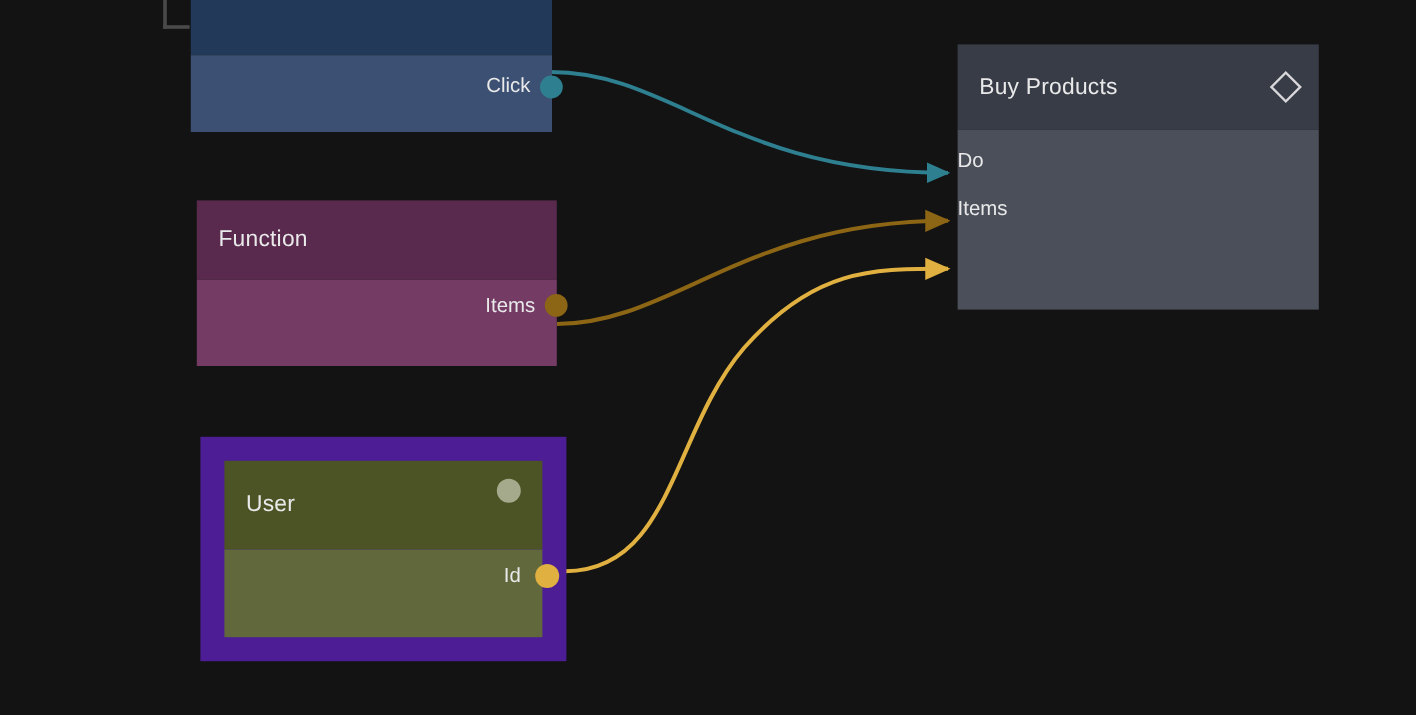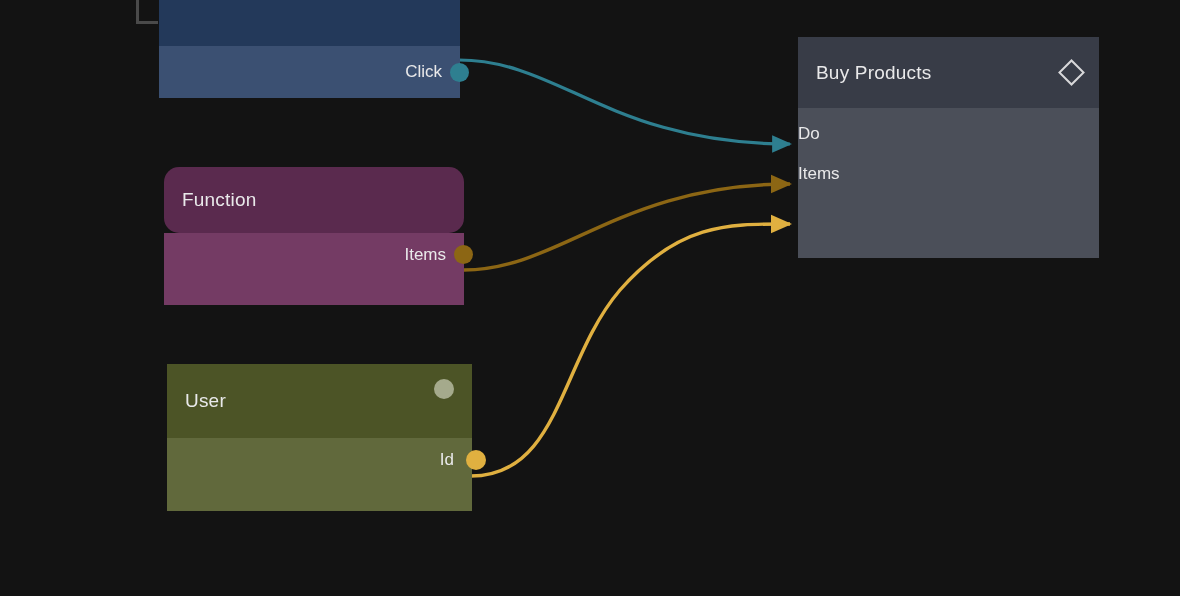--- a/index.html
+++ b/index.html
@@ -83,60 +83,59 @@
   #node-event {
     left: 159px;
     top: -46px;
     width: 301px;
   }
   #node-event .node-header {
     height: 92px;
     background: #23395a;
   }
   #node-event .node-body {
-    height: 52px;
+    height: 64px;
     background: #3b5072;
   }
   #node-event .port-row { height: 52px; }
   #node-event .port-dot {
     width: 19px; height: 19px;
     background: #2e7f90;
     right: -9px;
     top: 17px;
   }
 
   
   #node-function {
     left: 164px;
     top: 167px;
     width: 300px;
   }
   #node-function .node-header {
     height: 66px;
     background: #5a2a4e;
-    border-radius: 15px;
   }
   #node-function .node-body {
     height: 72px;
     background: #743b64;
   }
   #node-function .port-row { height: 43px; }
   #node-function .port-dot {
     width: 19px; height: 19px;
     background: #8c6614;
     right: -9px;
     top: 12px;
   }
 
   
   #node-user {
     left: 167px;
     top: 364px;
     width: 305px;
-    padding: 0;
+    padding: 20px;
     background: #4c1d95;
   }
   #node-user .node-header {
     height: 74px;
     background: #4c5426;
   }
   #node-user .node-body {
     height: 73px;
     background: #61693c;
   }

